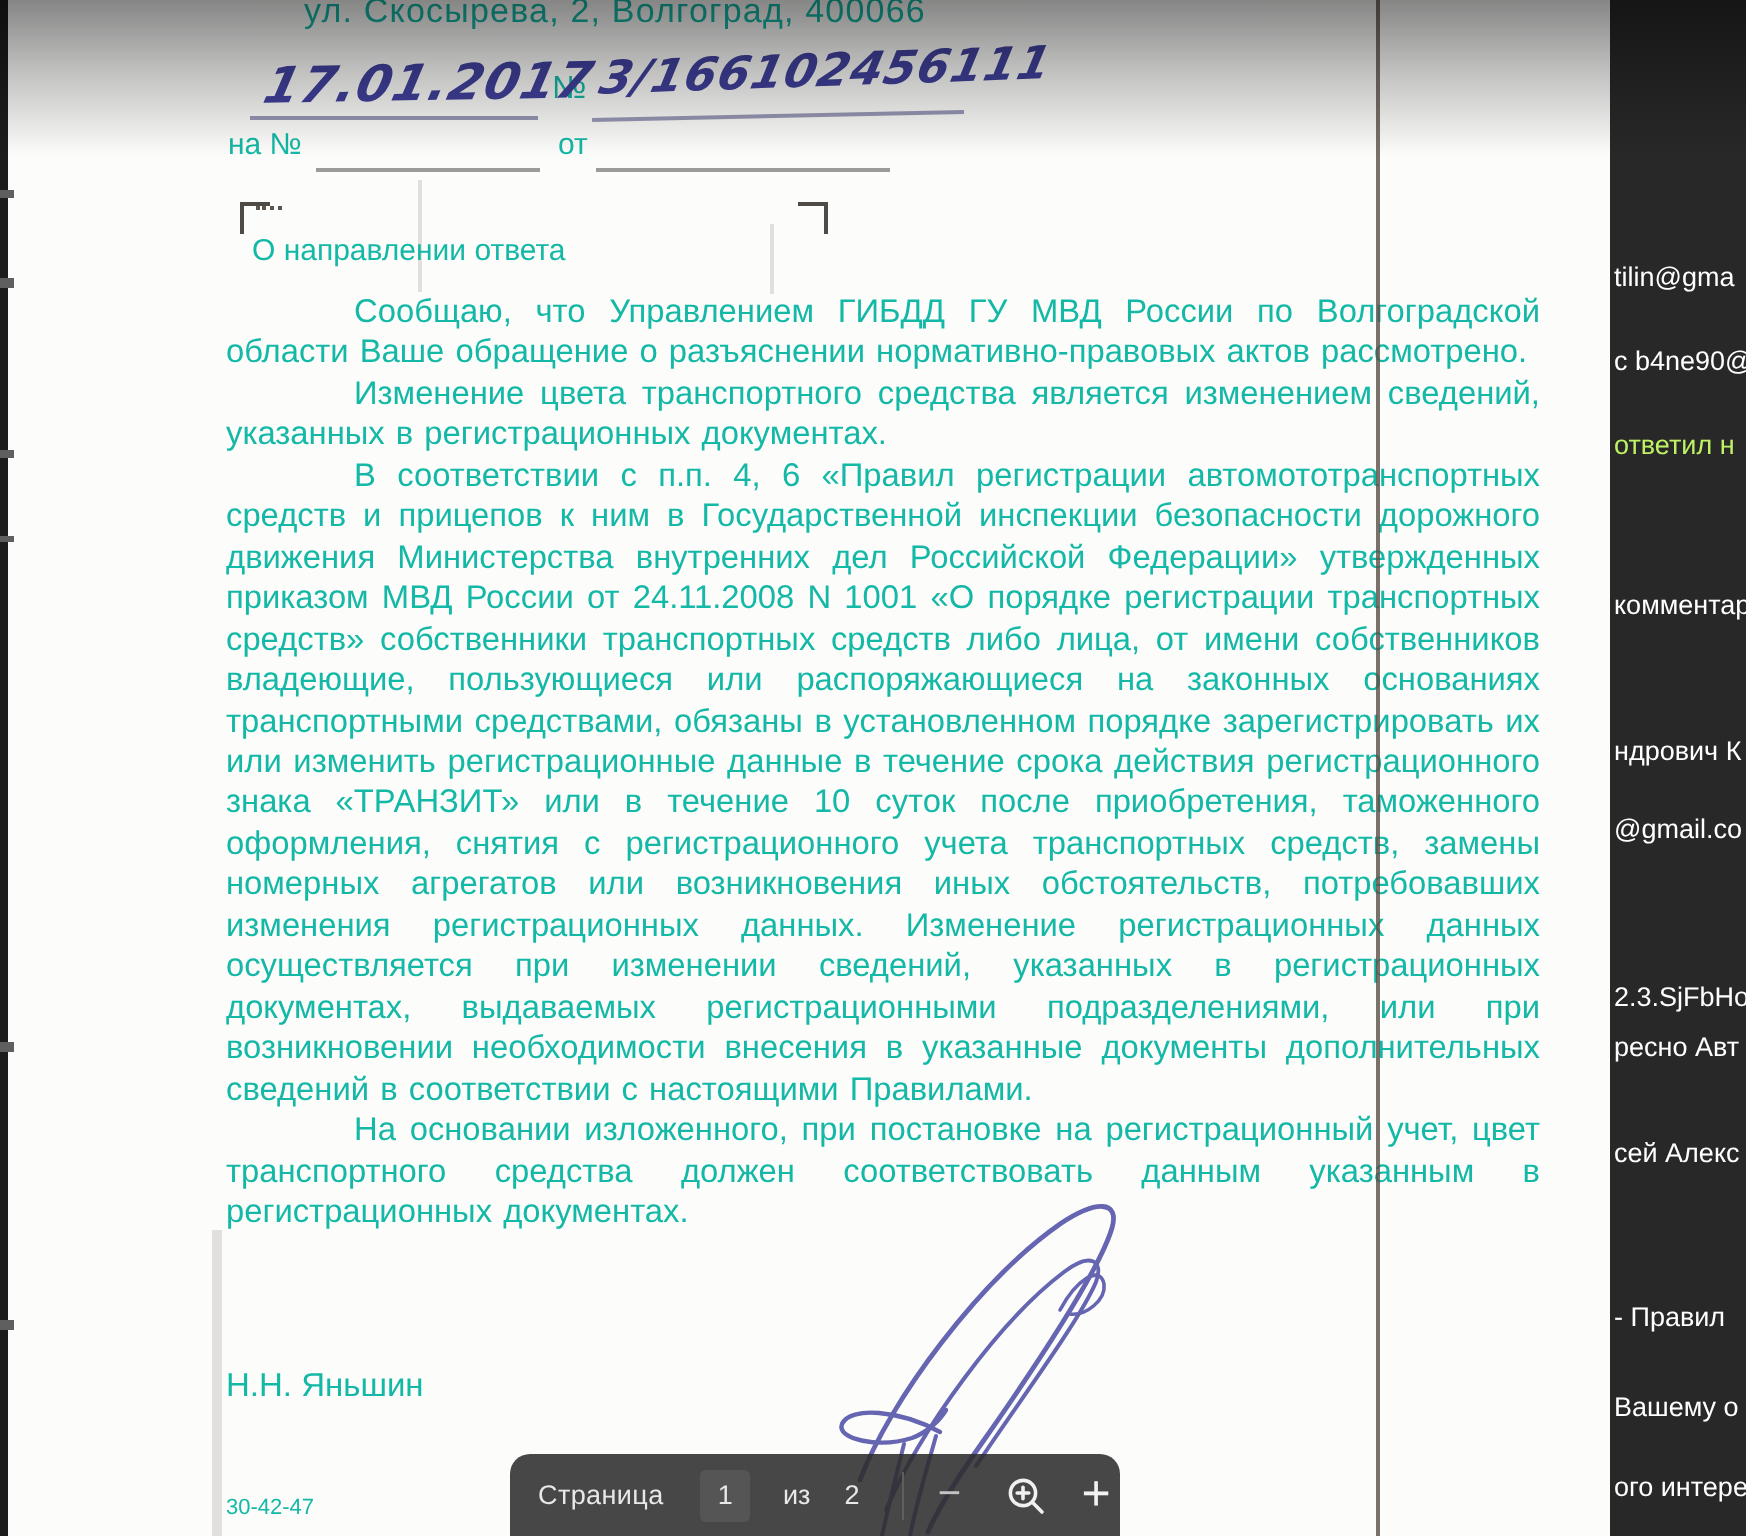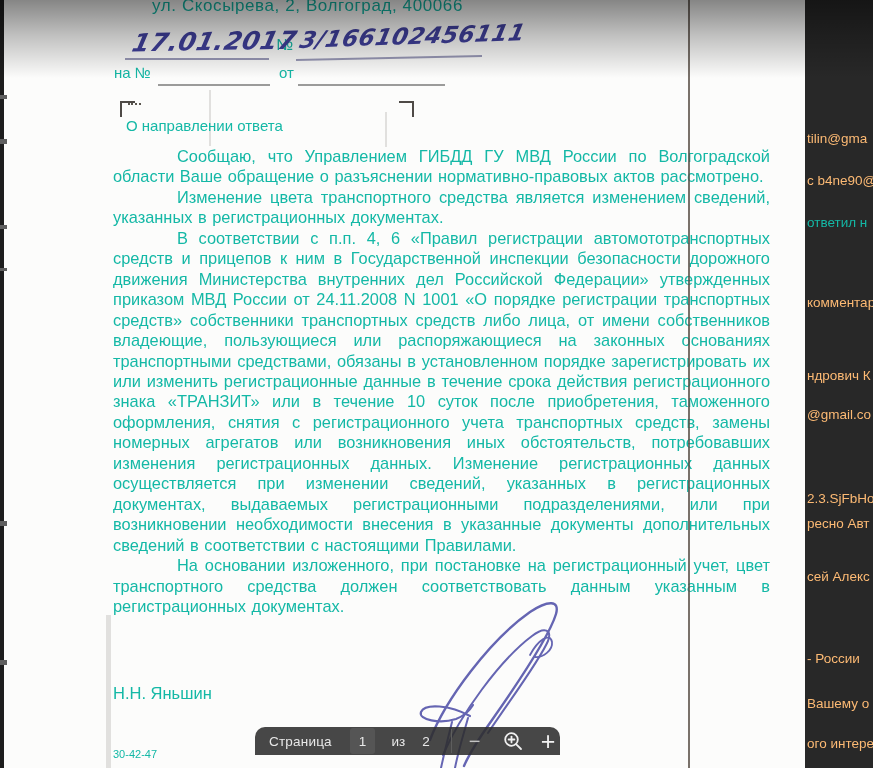--- a/index.html
+++ b/index.html
@@ -40,31 +40,31 @@
 
   .sig-row{position:absolute;left:113px;top:684px;width:652px;display:flex;justify-content:space-between;font-size:16.5px;z-index:5;}
   .executor{position:absolute;left:113px;top:767px;font-size:13.5px;z-index:5;}
   .phone{position:absolute;left:113px;top:748px;font-size:11px;z-index:5;}
 
   
   .signature-svg{position:absolute;left:405px;top:595px;z-index:20;}
 
   
   .right-overlay{position:absolute;left:805px;top:0;width:68px;height:768px;background:#282828;overflow:hidden;z-index:8;}
-  .frag{position:absolute;left:2px;white-space:nowrap;font-size:13.5px;color:#fdba74;}
-  .f0{top:131px;}.f1{top:173px;}.f2{top:215px;color:#14b8a6;}.f3{top:295px;}
+  .frag{position:absolute;left:2px;white-space:nowrap;font-size:13.5px;color:#ffffff;}
+  .f0{top:131px;}.f1{top:173px;}.f2{top:215px;color:#bef264;}.f3{top:295px;}
   .f4{top:368px;}.f5{top:407px;}.f6{top:491px;}.f7{top:516px;}
   .f8{top:569px;text-align:right;}.f9{top:651px;}.f10{top:696px;}.f11{top:736px;}
 
   
   .top-shade{position:absolute;left:0;top:0;width:873px;height:78px;z-index:40;pointer-events:none;
     background:linear-gradient(180deg,rgba(0,0,0,.47) 0%,rgba(0,0,0,.24) 45%,rgba(0,0,0,0) 100%);}
 
   
-  .toolbar{position:absolute;left:255px;top:727px;width:305px;height:28px;background:rgba(45,45,45,.88);
+  .toolbar{position:absolute;left:255px;top:727px;width:305px;height:41px;background:rgba(45,45,45,.88);
     border-radius:10px 10px 0 0;z-index:50;display:flex;align-items:center;padding:0 0 0 14px;color:#e8e8e8;justify-content:center;}
   .tb-label{font-size:13.5px;letter-spacing:.2px;}
   .tb-page-box{width:30px;height:26px;margin-left:18px;background:rgba(255,255,255,.08);border-radius:3px;
     display:flex;align-items:center;justify-content:center;font-size:13.5px;}
   .tb-of{margin-left:16px;font-size:13.5px;}
   .tb-total{margin-left:17px;font-size:13.5px;}
   .tb-divider{width:1px;height:24px;background:#5e5e5e;margin-left:21px;}
   .tb-btn{background:none;border:none;padding:0;cursor:pointer;display:flex;align-items:center;justify-content:center;}
   .tb-minus{margin-left:12px;width:26px;color:#c4c4c4;font-size:20px;font-family:"Liberation Sans",sans-serif;}
   .tb-zoom{margin-left:16px;width:26px;}
@@ -132,21 +132,21 @@
   <div class="right-overlay">
     <div class="frag f0">tilin@gma</div>
     <div class="frag f1">c b4ne90@</div>
     <div class="frag f2">ответил н</div>
     <div class="frag f3">комментар</div>
     <div class="frag f4">ндрович К</div>
     <div class="frag f5">@gmail.co</div>
     <div class="frag f6">2.3.SjFbHo</div>
     <div class="frag f7">ресно Авт</div>
     <div class="frag f8">сей Алекс</div>
-    <div class="frag f9">- России</div>
+    <div class="frag f9">- Правил</div>
     <div class="frag f10">Вашему о</div>
     <div class="frag f11">ого интере</div>
   </div>
 
   <div class="top-shade"></div>
 
   <div class="toolbar">
     <span class="tb-label">Страница</span>
     <div class="tb-page-box">1</div>
     <span class="tb-of">из</span>

